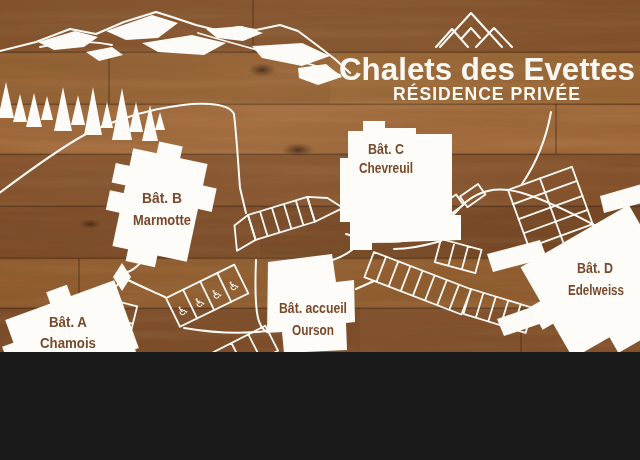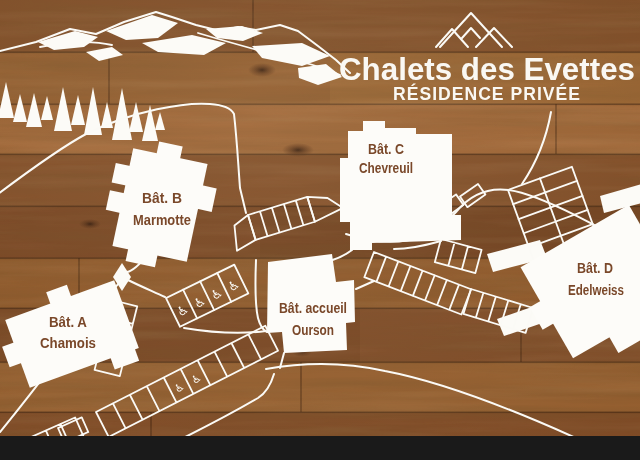--- a/index.html
+++ b/index.html
@@ -1,16 +1,16 @@
 <!DOCTYPE html>
 <html><head>
 <meta charset="utf-8">
 <style>
   html,body{margin:0;padding:0;background:#1a1a1a;}
-  .stage{position:relative;width:640px;height:436px;overflow:hidden;font-family:"Liberation Sans",sans-serif;}
+  .stage{position:relative;width:640px;height:352px;overflow:hidden;font-family:"Liberation Sans",sans-serif;}
   svg{display:block}
   .art{stroke:#fbfaf6;stroke-width:2;fill:none;stroke-linejoin:round;stroke-linecap:round;}
   .artthin{stroke:#fbfaf6;stroke-width:1.8;fill:none;stroke-linejoin:round;stroke-linecap:round;}
   .fillw{fill:#fcfbf7;stroke:none;}
   .bld{fill:#fdfcf9;stroke:none;}
   .bl{font-family:"Liberation Sans",sans-serif;font-weight:bold;font-size:14px;fill:#7a482a;text-anchor:middle;}
   .hc{font-family:"DejaVu Sans",sans-serif;fill:#fbfaf6;text-anchor:middle;}
   .title{font-family:"Liberation Sans",sans-serif;font-weight:bold;font-size:31px;fill:#faf8f3;text-anchor:middle;}
   .subtitle{font-family:"Liberation Sans",sans-serif;font-weight:bold;font-size:17.5px;fill:#faf8f3;text-anchor:middle;letter-spacing:1px;}
 </style>

